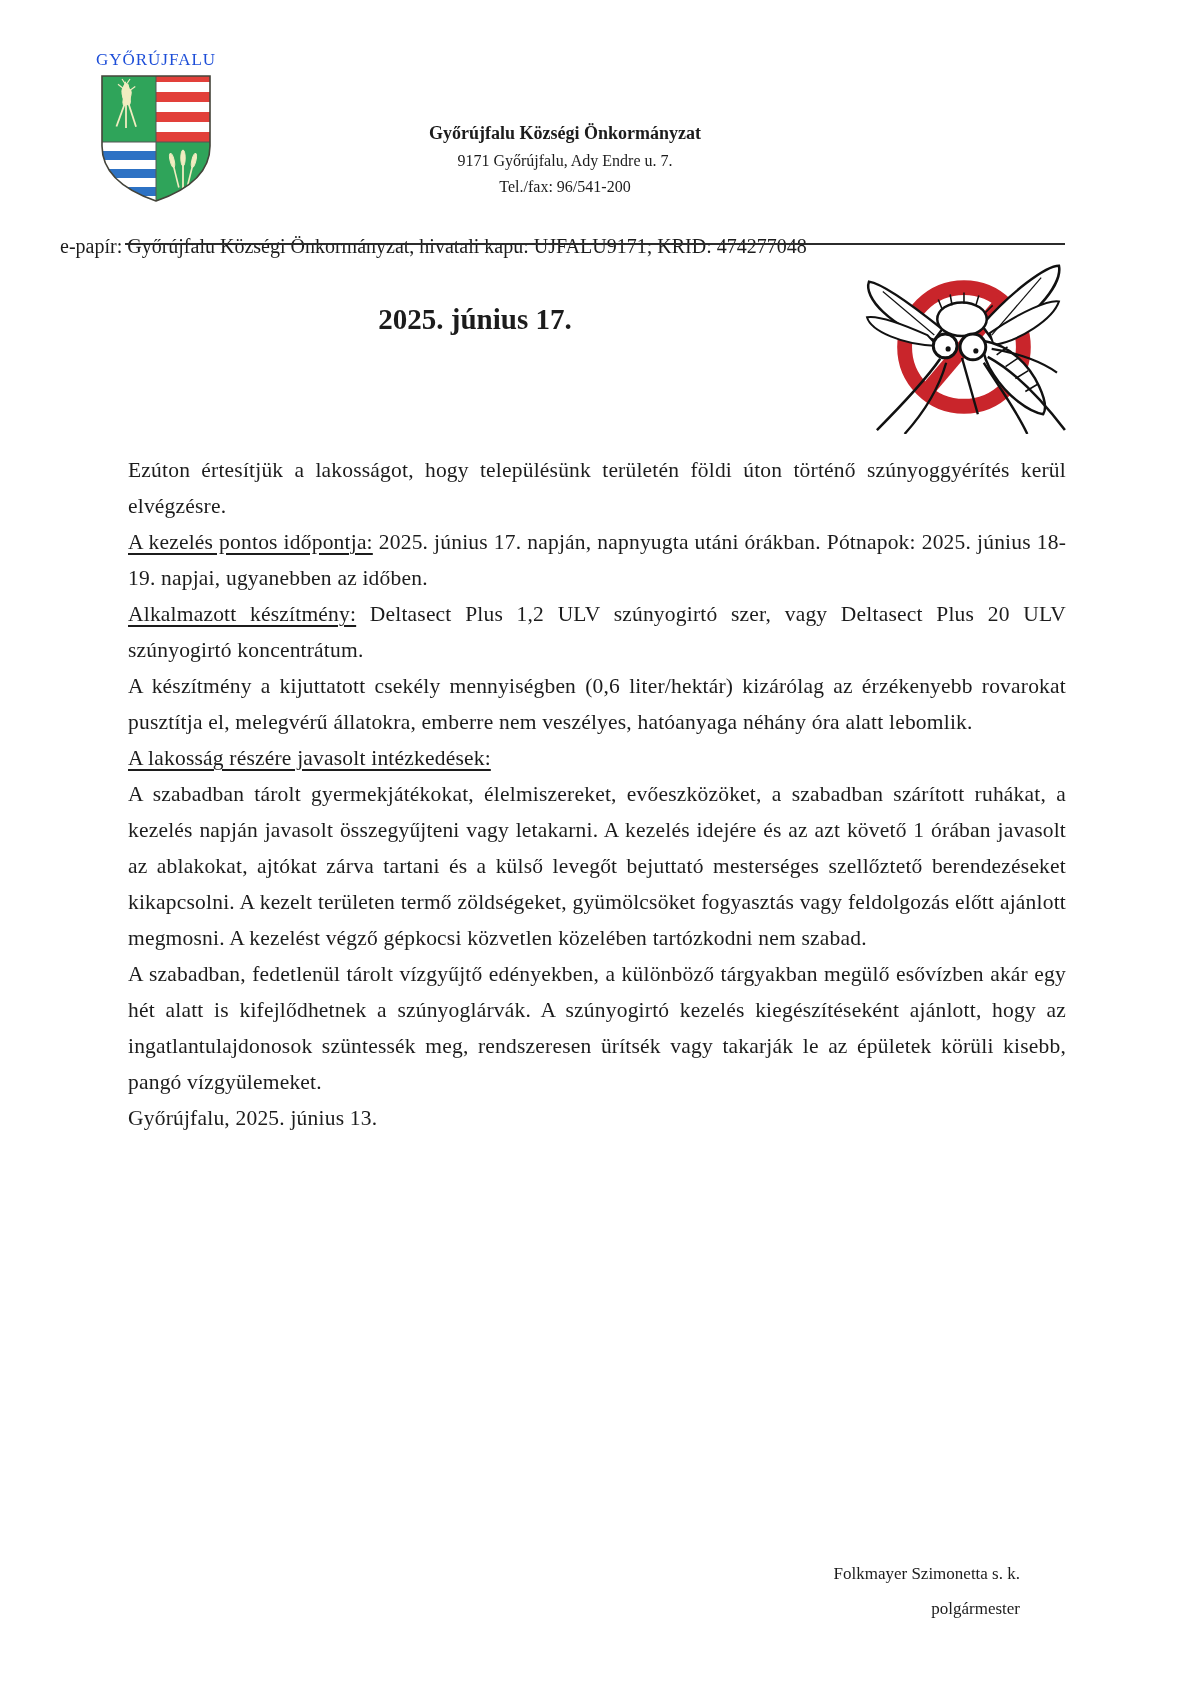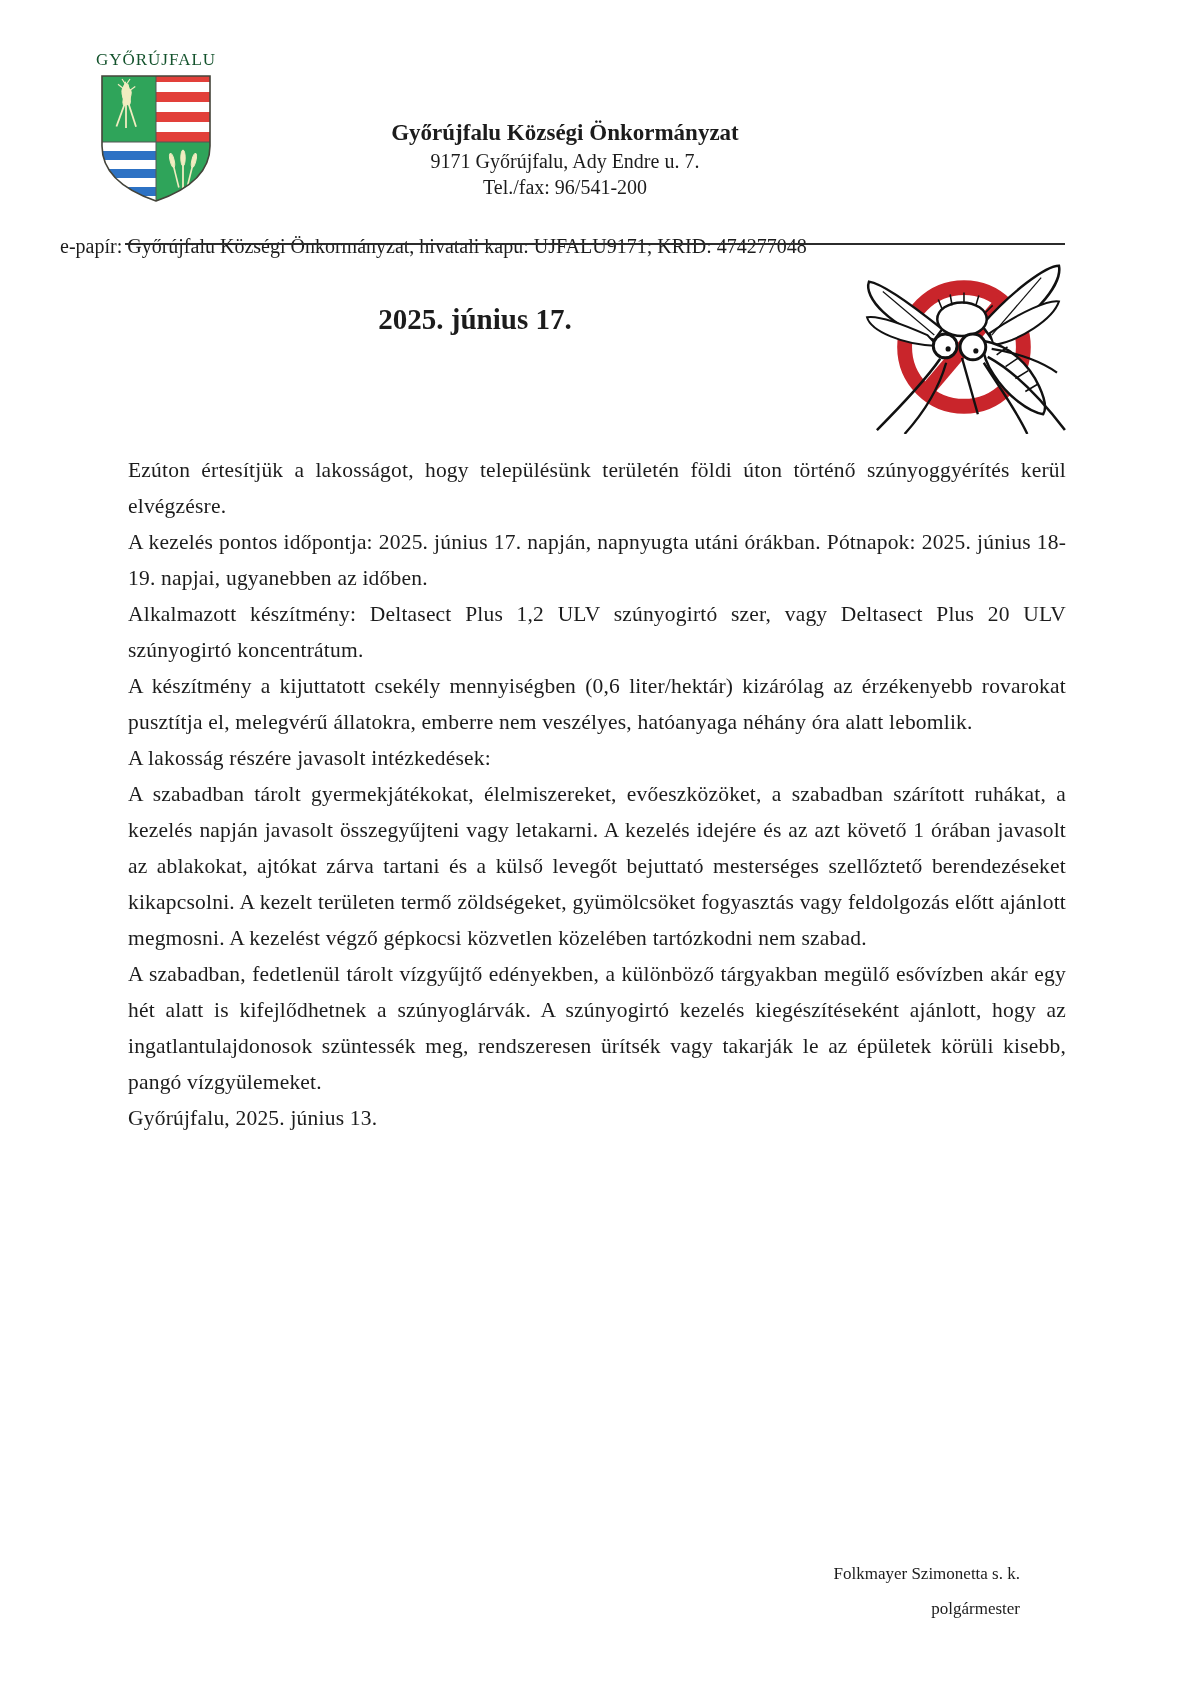--- a/index.html
+++ b/index.html
@@ -7,48 +7,48 @@
     position:relative;
     width:1190px;height:1683px;
     background:#ffffff;
     font-family:"Liberation Serif","DejaVu Serif",serif;
     color:#1c1c1c;
     overflow:hidden;
   }
   
   .arms{position:absolute;left:92px;top:50px;width:128px;text-align:center;}
   .arms-label{
-    font-size:17px;letter-spacing:1px;color:#14532d;line-height:20px;
+    font-size:17px;letter-spacing:1px;color:#1d4ed8;line-height:20px;
     font-family:"Liberation Serif","DejaVu Serif",serif;
   }
   .arms svg{display:block;margin:2px auto 0 auto;}
   .head-text{position:absolute;left:180px;top:118px;width:770px;text-align:center;}
-  .org-name{font-size:23px;font-weight:bold;line-height:30px;}
-  .org-line{font-size:20px;line-height:26px;}
+  .org-name{font-size:18px;font-weight:bold;line-height:30px;}
+  .org-line{font-size:16px;line-height:26px;}
   .epaper{position:absolute;left:60px;top:198px;width:1000px;text-align:left;font-size:20px;line-height:26px;margin-top:35px;}
   .rule{position:absolute;left:125px;top:243px;width:940px;border-top:2px solid #2b2b2b;height:0;}
   
   .doc-title{
     position:absolute;left:130px;top:298px;width:690px;
     text-align:center;font-weight:bold;font-size:29px;line-height:43px;
   }
   .mosquito{position:absolute;left:843px;top:246px;width:238px;height:188px;}
   
   .content{
     position:absolute;left:128px;top:452px;width:938px;
     font-size:21.5px;line-height:36px;text-align:justify;letter-spacing:0.2px;
   }
   .content p{margin:0;}
   .p-timing{margin-top:44px;}
   .p-product{margin-top:62px;}
   .p-measures-heading{margin-top:92px;}
   .p-measures-1{margin-top:26px;}
   .p-measures-2{margin-top:26px;}
   .p-dateline{margin-top:26px;text-align:left;}
-  .u{text-underline-offset:4px;margin-top:43px;}
+  .u{text-decoration:underline;text-underline-offset:4px;margin-top:43px;}
   
   .signature{
     position:absolute;left:640px;top:1556px;width:380px;
     text-align:right;font-size:17px;line-height:35px;
   }
 </style>
 </head>
 <body>
 
 <div class="page">

